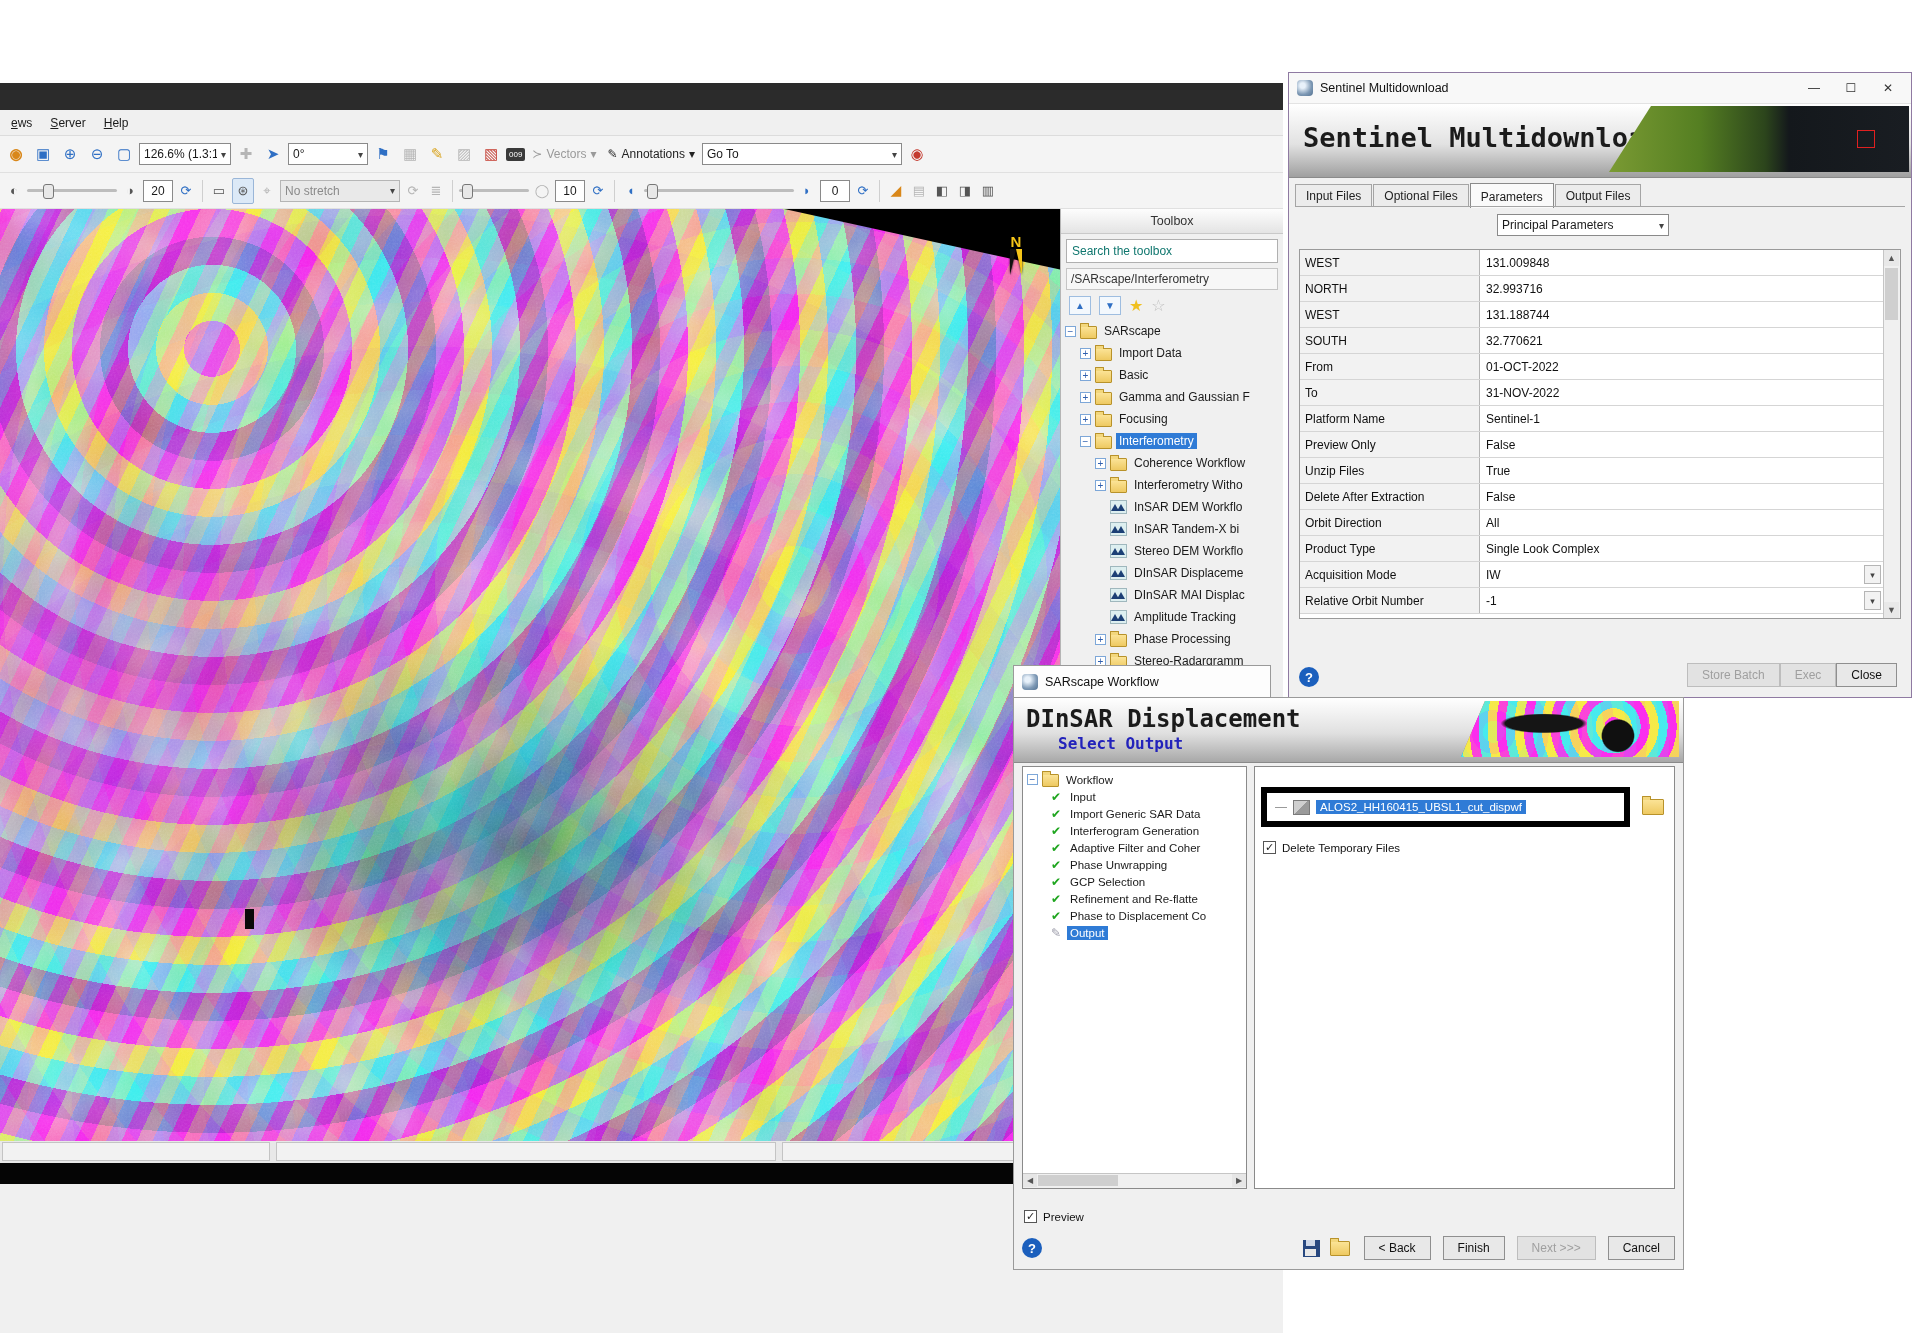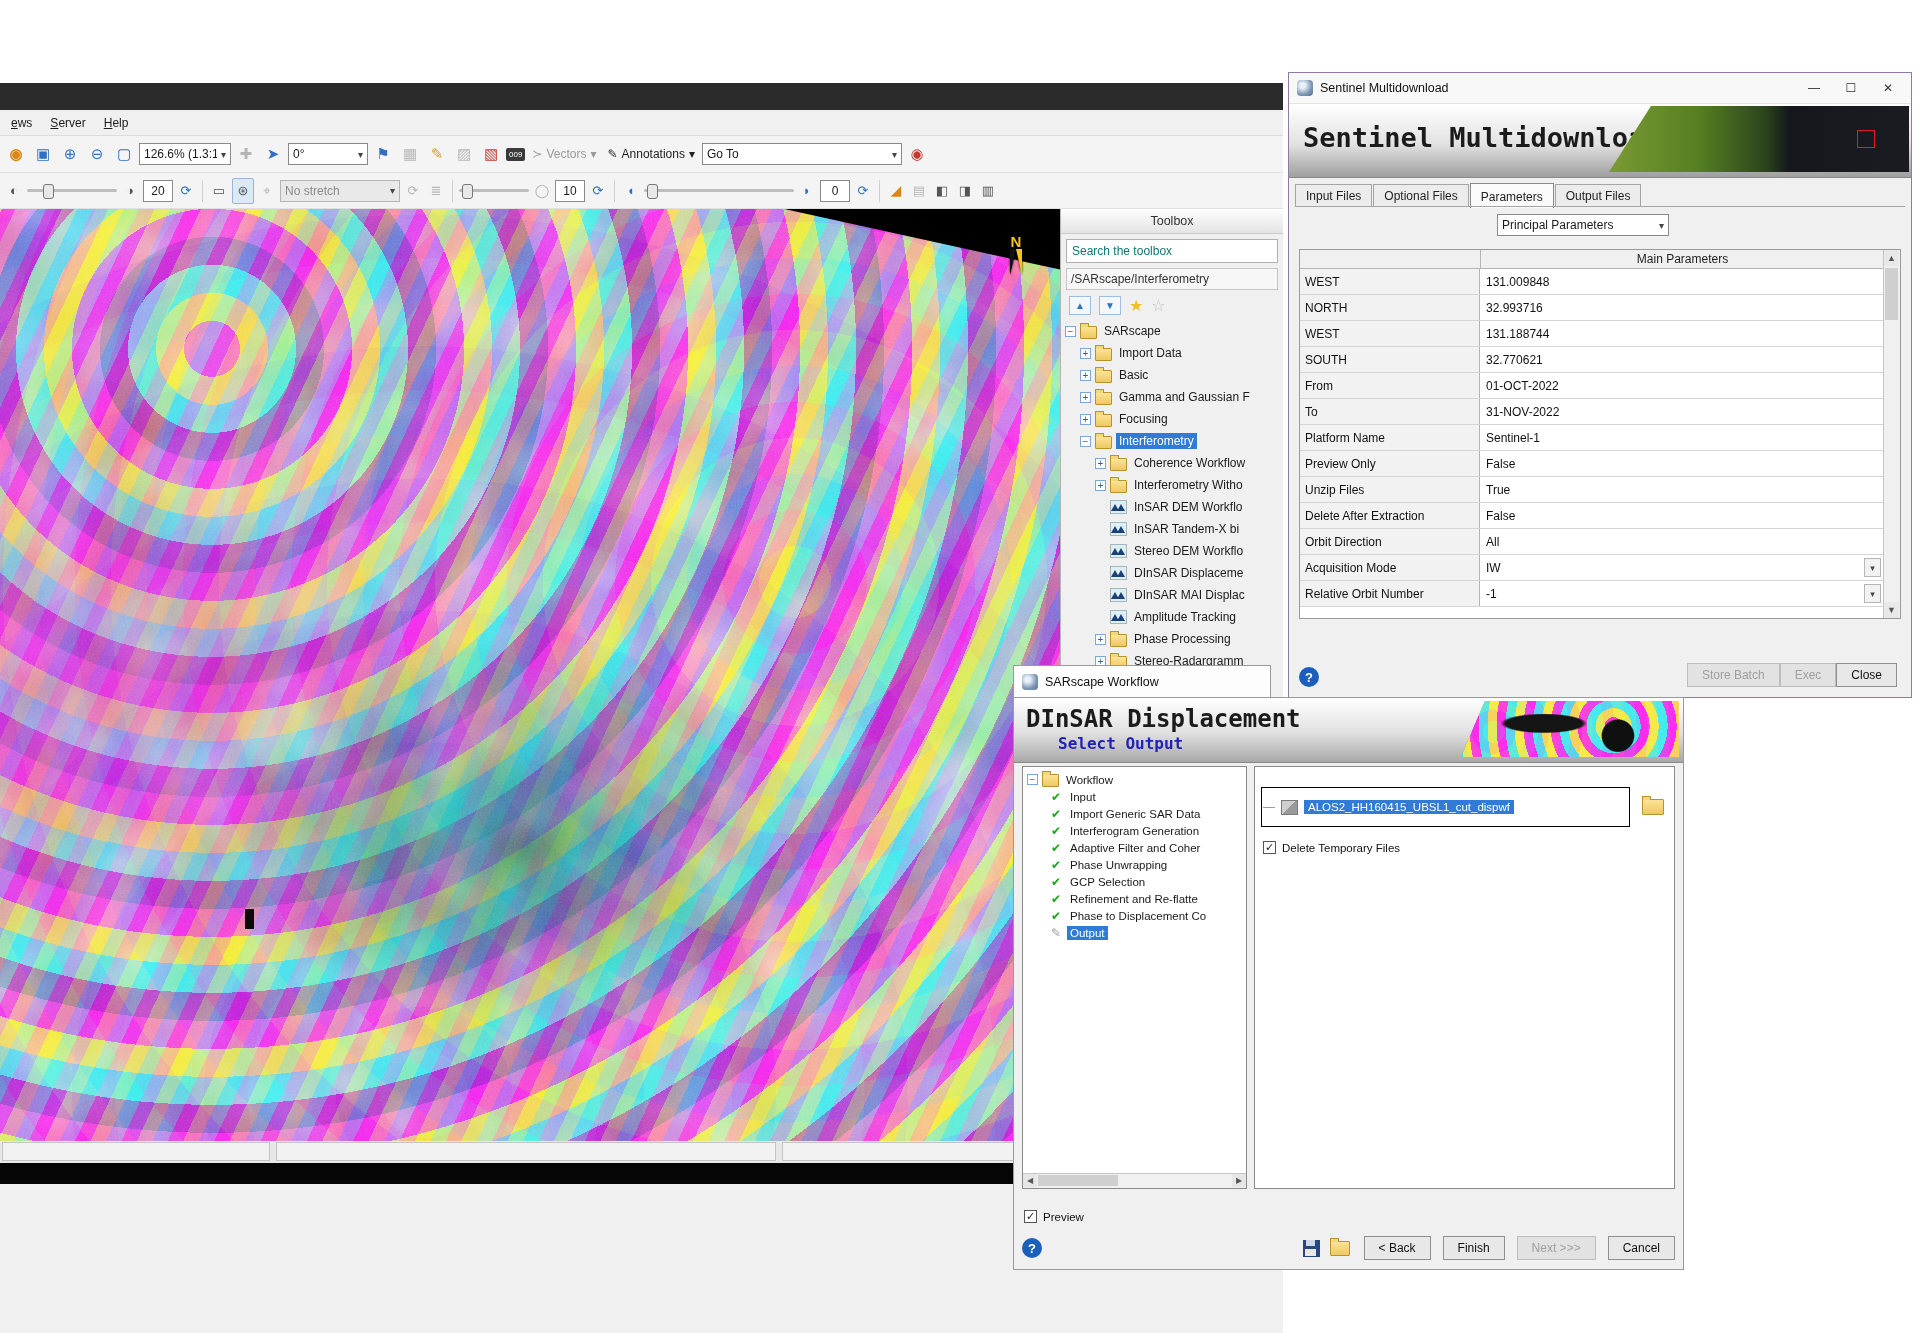--- a/index.html
+++ b/index.html
@@ -145,21 +145,21 @@
   .wf-row{height:17px;display:flex;align-items:center;gap:4px;white-space:nowrap;overflow:hidden;font-size:11.5px;}
   .wf-row .indent{width:18px;flex:0 0 auto;}
   .wf-check{color:#1ea51e;font-size:12px;width:14px;text-align:center;flex:0 0 auto;}
   .wf-check.pencil{color:#9a9aa8;}
   .wf-hscroll{position:absolute;left:0;right:0;bottom:0;height:14px;background:#f0f0f0;border-top:1px solid #c5c5c5;}
   .wf-hscroll .harr{position:absolute;top:0;width:14px;height:13px;background:#e6e6e6;color:#555;font-size:8px;display:flex;align-items:center;justify-content:center;}
   .wf-hscroll .harr.l{left:0;} .wf-hscroll .harr.r{right:0;}
   .wf-hscroll .hthumb{position:absolute;left:15px;top:1px;width:80px;height:11px;background:#cfcfcf;}
   .wf-right{flex:1;background:#fff;border:1px solid #8a8a8a;position:relative;box-sizing:border-box;}
   .orn-label{text-align:center;font-size:10px;color:#111;padding-top:20px;}
-  .orn-box{position:absolute;left:6px;right:44px;top:20px;height:40px;border:1px solid #000000;background:#fff;display:flex;align-items:center;padding-left:1px;gap:6px;box-sizing:border-box;}
+  .orn-box{position:absolute;left:6px;right:44px;top:20px;height:40px;border:6px solid #000000;background:#fff;display:flex;align-items:center;padding-left:8px;gap:6px;box-sizing:border-box;}
   .orn-dash{width:12px;height:1px;background:#9a9a9a;flex:0 0 auto;}
   .orn-node-icon{width:15px;height:13px;background:linear-gradient(135deg,#cfcfcf 50%,#9a9a9a 50%);border:1px solid #7a7a7a;flex:0 0 auto;}
   .orn-text{background:#2f7bd6;color:#fff;padding:1px 4px;font-size:11.5px;white-space:nowrap;}
   .orn-folder{position:absolute;right:10px;top:30px;}
   .wf-chkrow{position:absolute;left:8px;top:74px;display:flex;align-items:center;gap:6px;font-size:11.5px;color:#111;}
   .wf-preview{position:absolute;left:10px;bottom:46px;display:flex;align-items:center;gap:6px;font-size:11.5px;color:#111;}
   .wf-bottom{position:absolute;left:8px;right:8px;bottom:8px;height:26px;display:flex;align-items:center;}
   .wf-bottom .grow{flex:1;}
   .wf-btns{display:flex;gap:12px;align-items:center;}
   .floppy{width:17px;height:17px;background:#27477f;position:relative;flex:0 0 auto;}
@@ -490,24 +490,20 @@
 
       <div class="tab">Output Files</div>
 
   </div>
   <div class="tabs-line"></div>
   <div class="combo pgroup">
     <span class="cv">Principal Parameters</span>
     <span class="ca">▾</span>
   </div>
   <div class="param-table">
-    <div class="pt-head">
-      <div class="hl"></div>
-      <div class="hv">Main Parameters</div>
-    </div>
 
       <div class="srow">
         <div class="c-label">WEST</div>
         <div class="c-value">
           <span>131.009848</span>
 
         </div>
       </div>
 
       <div class="srow">
@@ -583,20 +579,27 @@
       </div>
 
       <div class="srow">
         <div class="c-label">Orbit Direction</div>
         <div class="c-value">
           <span>All</span>
 
         </div>
       </div>
 
+      <div class="srow">
+        <div class="c-label">Product Type</div>
+        <div class="c-value">
+          <span>Single Look Complex</span>
+
+        </div>
+      </div>
 
       <div class="srow">
         <div class="c-label">Acquisition Mode</div>
         <div class="c-value">
           <span>IW</span>
           <span class="dd">▾</span>
         </div>
       </div>
 
       <div class="srow">

